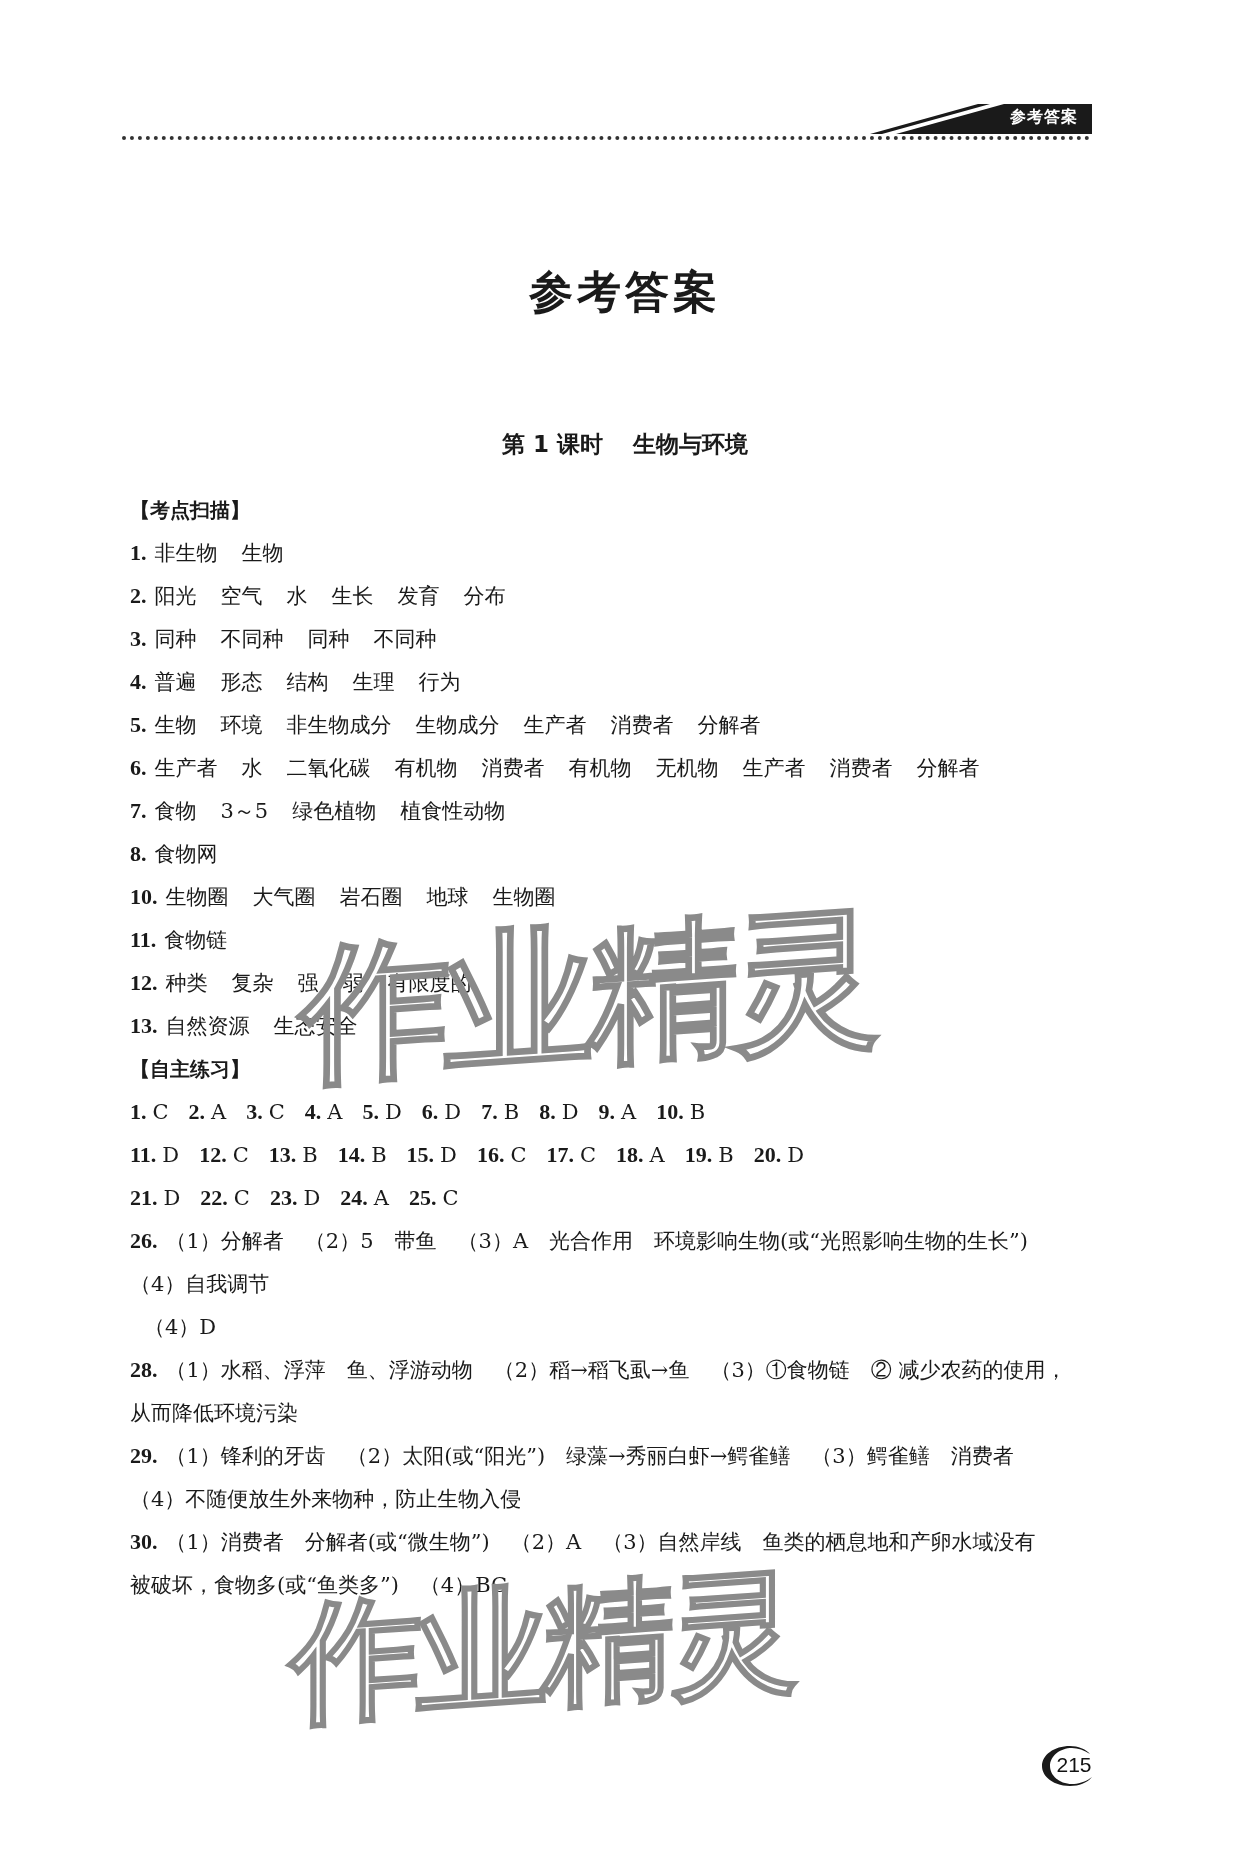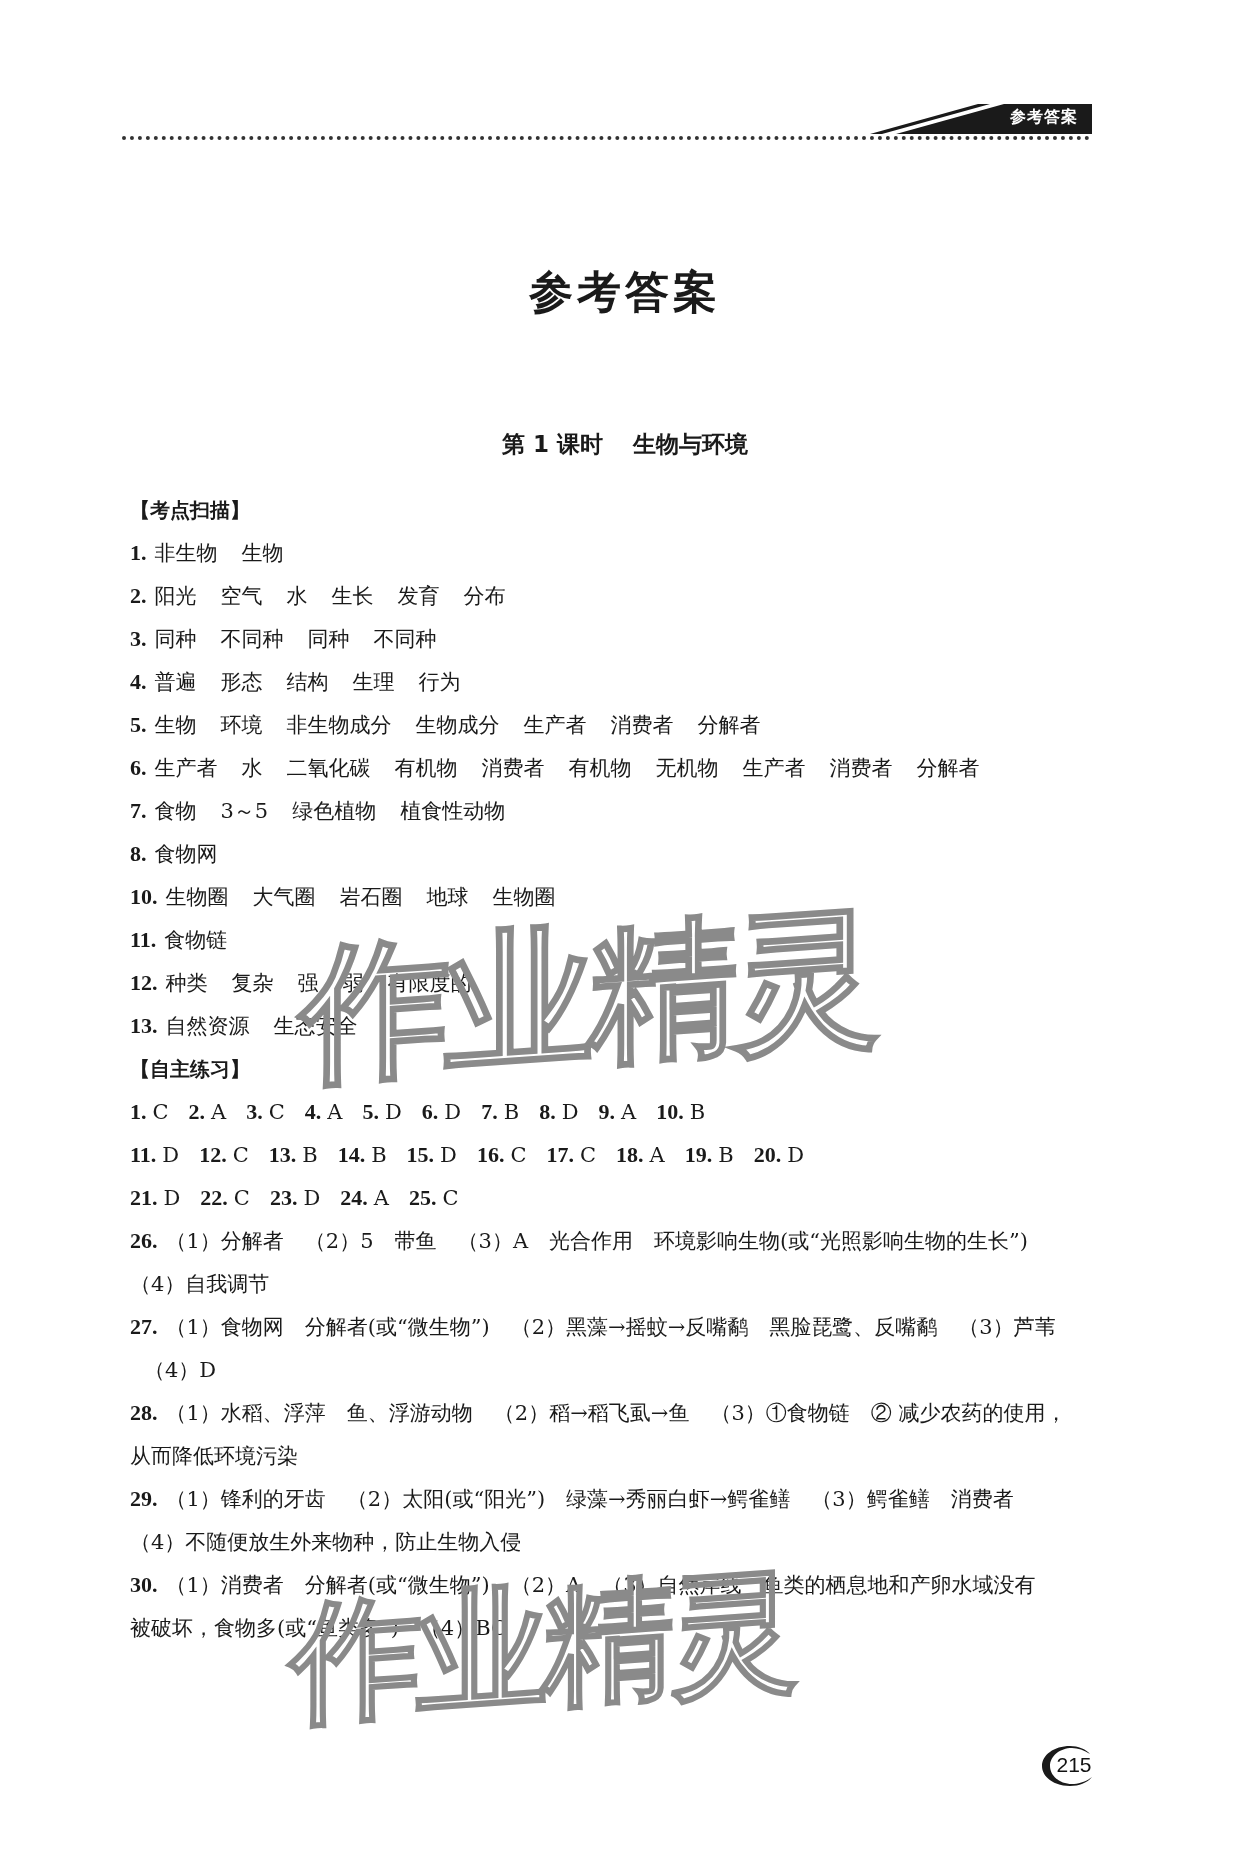--- a/index.html
+++ b/index.html
@@ -76,21 +76,20 @@
 
   <div id="mc-list">
       <div class="line"><span class="mc"><span class="num">1.</span><span>C</span></span><span class="mc"><span class="num">2.</span><span>A</span></span><span class="mc"><span class="num">3.</span><span>C</span></span><span class="mc"><span class="num">4.</span><span>A</span></span><span class="mc"><span class="num">5.</span><span>D</span></span><span class="mc"><span class="num">6.</span><span>D</span></span><span class="mc"><span class="num">7.</span><span>B</span></span><span class="mc"><span class="num">8.</span><span>D</span></span><span class="mc"><span class="num">9.</span><span>A</span></span><span class="mc"><span class="num">10.</span><span>B</span></span></div>
       <div class="line"><span class="mc"><span class="num">11.</span><span>D</span></span><span class="mc"><span class="num">12.</span><span>C</span></span><span class="mc"><span class="num">13.</span><span>B</span></span><span class="mc"><span class="num">14.</span><span>B</span></span><span class="mc"><span class="num">15.</span><span>D</span></span><span class="mc"><span class="num">16.</span><span>C</span></span><span class="mc"><span class="num">17.</span><span>C</span></span><span class="mc"><span class="num">18.</span><span>A</span></span><span class="mc"><span class="num">19.</span><span>B</span></span><span class="mc"><span class="num">20.</span><span>D</span></span></div>
       <div class="line"><span class="mc"><span class="num">21.</span><span>D</span></span><span class="mc"><span class="num">22.</span><span>C</span></span><span class="mc"><span class="num">23.</span><span>D</span></span><span class="mc"><span class="num">24.</span><span>A</span></span><span class="mc"><span class="num">25.</span><span>C</span></span></div>
     </div>
 
   <div id="long-list">
       <div class="line"><span class="num">26.</span><span>（1）分解者　（2）5　带鱼　（3）A　光合作用　环境影响生物(或“光照影响生物的生长”)</span></div>
       <div class="line"><span>（4）自我调节</span></div>
-      <div class="line"><span class="num">27.</span><span>（1）食物网　分解者(或“微生物”)　（2）黑藻→摇蚊→反嘴鹬　黑脸琵鹭、反嘴鹬　（3）芦苇</span></div>
       <div class="line indent"><span>（4）D</span></div>
       <div class="line"><span class="num">28.</span><span>（1）水稻、浮萍　鱼、浮游动物　（2）稻→稻飞虱→鱼　（3）①食物链　② 减少农药的使用，</span></div>
       <div class="line"><span>从而降低环境污染</span></div>
       <div class="line"><span class="num">29.</span><span>（1）锋利的牙齿　（2）太阳(或“阳光”)　绿藻→秀丽白虾→鳄雀鳝　（3）鳄雀鳝　消费者</span></div>
       <div class="line"><span>（4）不随便放生外来物种，防止生物入侵</span></div>
       <div class="line"><span class="num">30.</span><span>（1）消费者　分解者(或“微生物”)　（2）A　（3）自然岸线　鱼类的栖息地和产卵水域没有</span></div>
       <div class="line"><span>被破坏，食物多(或“鱼类多”)　（4）BC</span></div>
     </div>
 </div>
 

